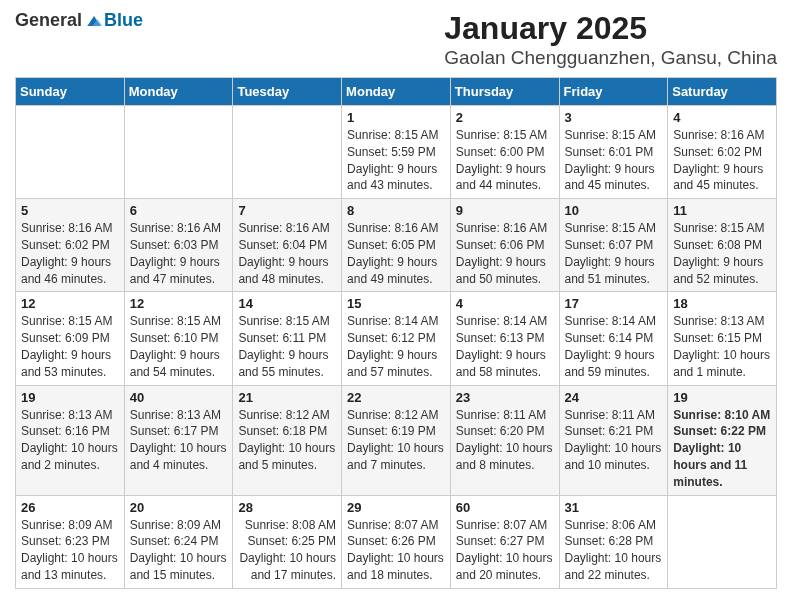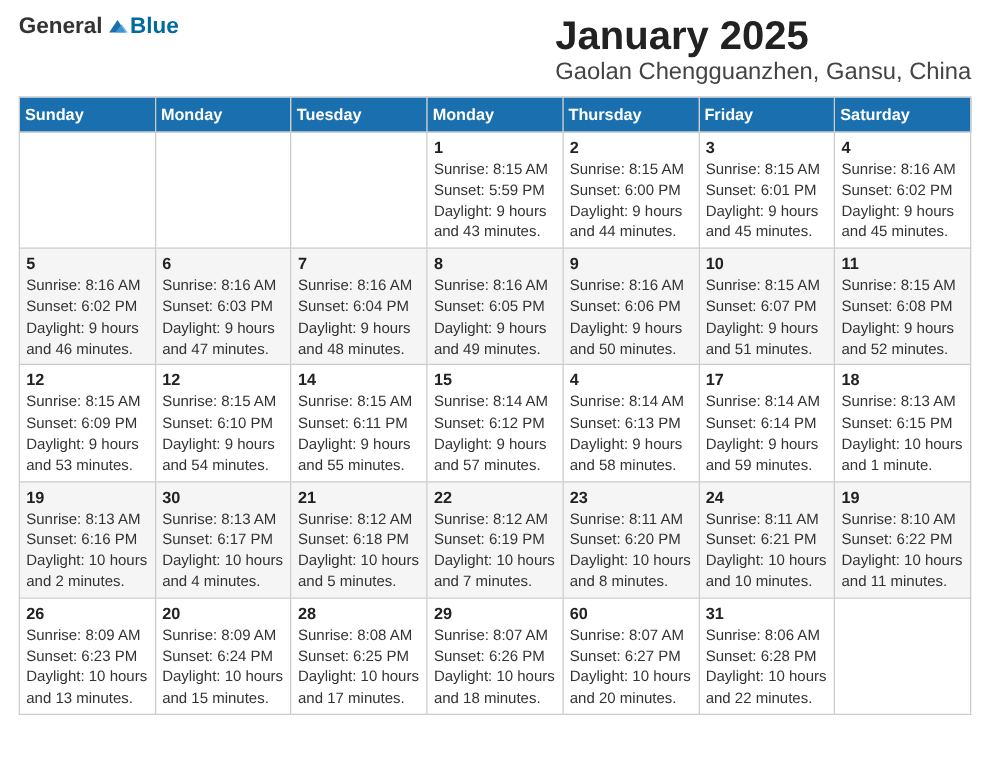--- a/index.html
+++ b/index.html
@@ -252,21 +252,21 @@
         </td>
       </tr>
       <tr>
         <td>
           <span class="day-number">19</span>
           <div class="day-info" style="white-space: pre-line;">Sunrise: 8:13 AM
 Sunset: 6:16 PM
 Daylight: 10 hours and 2 minutes.</div>
         </td>
         <td>
-          <span class="day-number">30</span>
+          <span class="day-number">40</span>
           <div class="day-info" style="white-space: pre-line;">Sunrise: 8:13 AM
 Sunset: 6:17 PM
 Daylight: 10 hours and 4 minutes.</div>
         </td>
         <td>
           <span class="day-number">21</span>
           <div class="day-info" style="white-space: pre-line;">Sunrise: 8:12 AM
 Sunset: 6:18 PM
 Daylight: 10 hours and 5 minutes.</div>
         </td>
@@ -283,41 +283,41 @@
 Daylight: 10 hours and 8 minutes.</div>
         </td>
         <td>
           <span class="day-number">24</span>
           <div class="day-info" style="white-space: pre-line;">Sunrise: 8:11 AM
 Sunset: 6:21 PM
 Daylight: 10 hours and 10 minutes.</div>
         </td>
         <td>
           <span class="day-number">19</span>
-          <div class="day-info" style="white-space: pre-line;">Sunrise: 8:10 AM
+          <div class="day-info" style="white-space: pre-line; font-weight: bold;">Sunrise: 8:10 AM
 Sunset: 6:22 PM
 Daylight: 10 hours and 11 minutes.</div>
         </td>
       </tr>
       <tr>
         <td>
           <span class="day-number">26</span>
           <div class="day-info" style="white-space: pre-line;">Sunrise: 8:09 AM
 Sunset: 6:23 PM
 Daylight: 10 hours and 13 minutes.</div>
         </td>
         <td>
           <span class="day-number">20</span>
           <div class="day-info" style="white-space: pre-line;">Sunrise: 8:09 AM
 Sunset: 6:24 PM
 Daylight: 10 hours and 15 minutes.</div>
         </td>
         <td>
           <span class="day-number">28</span>
-          <div class="day-info" style="white-space: pre-line;">Sunrise: 8:08 AM
+          <div class="day-info" style="white-space: pre-line; text-align: right;">Sunrise: 8:08 AM
 Sunset: 6:25 PM
 Daylight: 10 hours and 17 minutes.</div>
         </td>
         <td>
           <span class="day-number">29</span>
           <div class="day-info" style="white-space: pre-line;">Sunrise: 8:07 AM
 Sunset: 6:26 PM
 Daylight: 10 hours and 18 minutes.</div>
         </td>
         <td>

